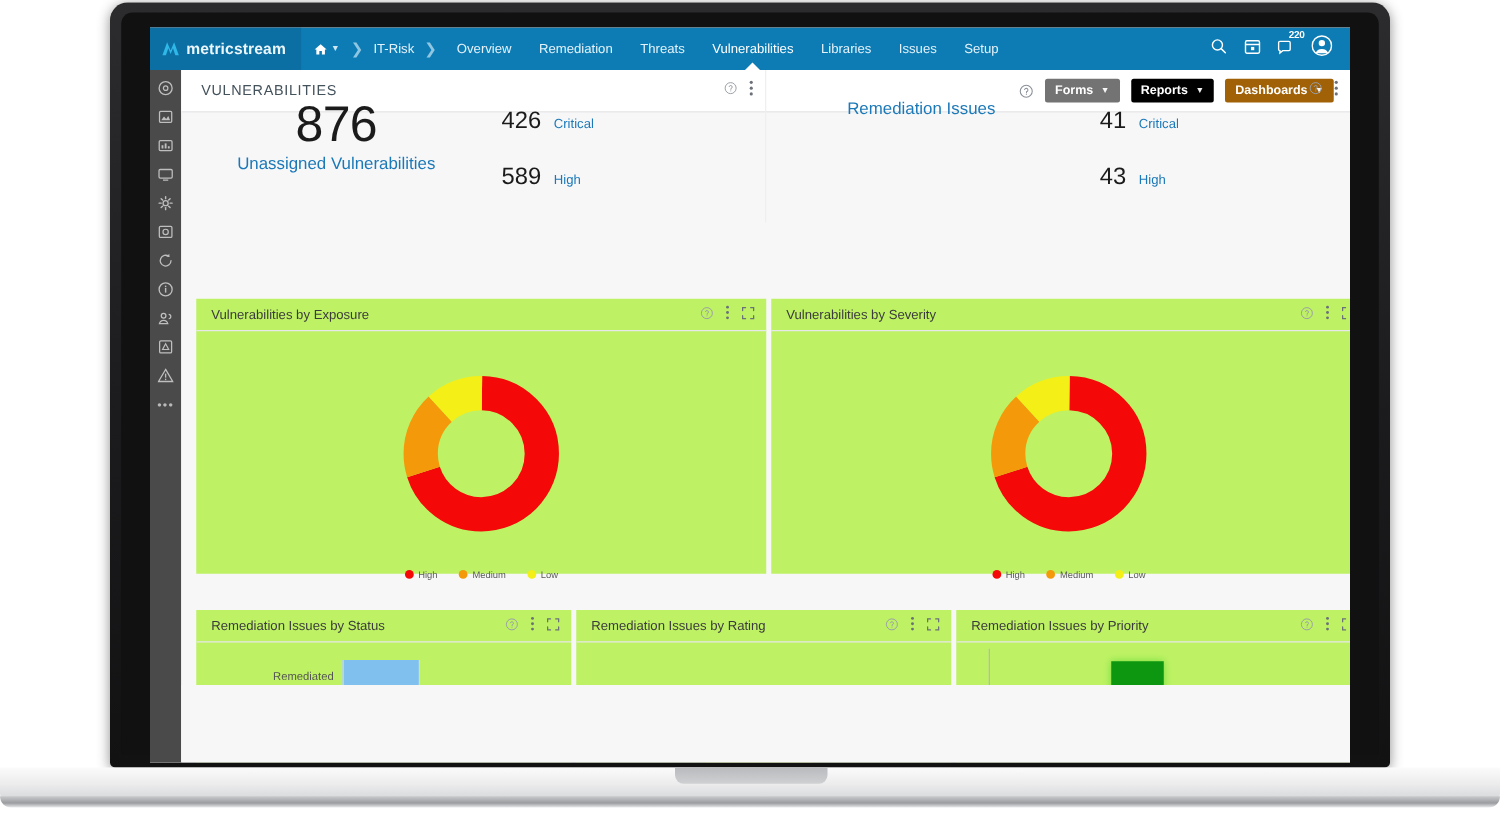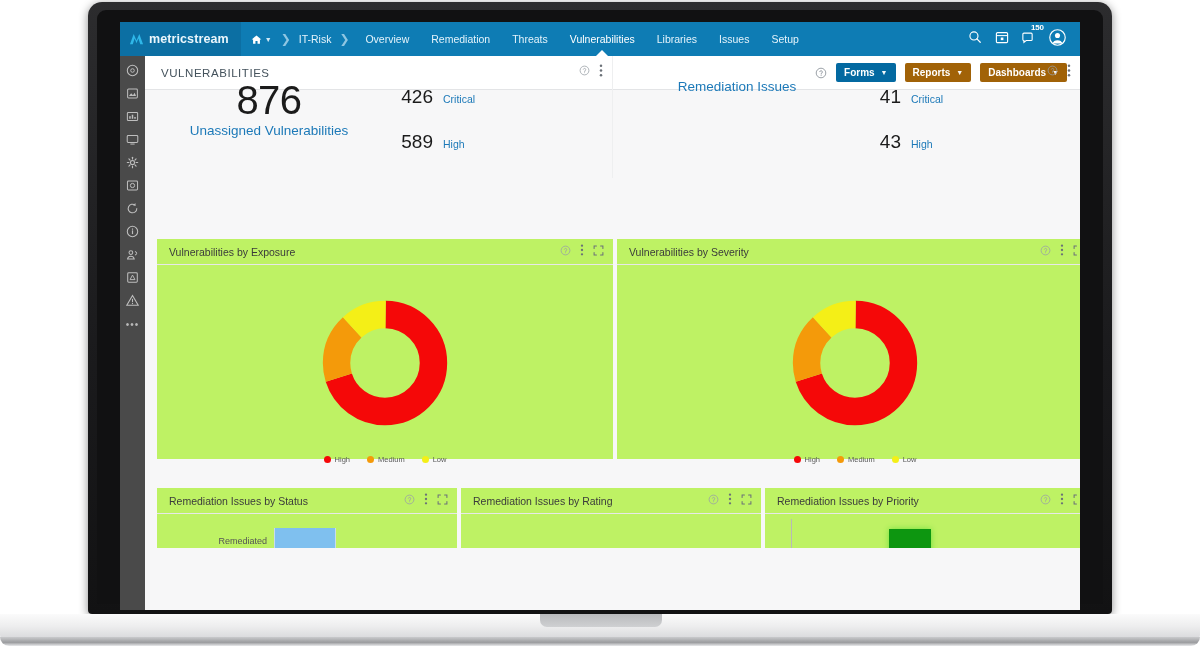--- a/index.html
+++ b/index.html
@@ -178,22 +178,22 @@
     color: #ffffff;
     font-size: 10px;
     font-family: "Liberation Sans", sans-serif;
     display: flex;
     align-items: center;
     gap: 6px;
     cursor: pointer;
     font-weight: 600;
   }
   .btn .cv { font-size: 7px; opacity: .95; }
-  .btn-forms { background: #0369a1; }
-  .btn-reports { background: #a16207; }
+  .btn-forms { background: #737373; }
+  .btn-reports { background: #000000; }
   .btn-dash { background: #a16207; }
 
   
   .card {
     background: #bef264;
     position: absolute;
   }
   .card-tools {
     position: absolute;
     right: 9px;
@@ -385,21 +385,21 @@
           <svg width="14" height="14" viewBox="0 0 16 16">
             <rect x="1.6" y="3" width="12.8" height="11.4" rx="1.3" fill="none" stroke="#ffffff" stroke-width="1.3"></rect>
             <line x1="1.6" y1="6.4" x2="14.4" y2="6.4" stroke="#ffffff" stroke-width="1.2"></line>
             <rect x="6.6" y="8.6" width="3" height="3" fill="#ffffff"></rect>
           </svg>
         </span>
         <span class="navicon">
           <svg width="14" height="14" viewBox="0 0 16 16">
             <path d="M2.2 3.6 h8.2 a1.2 1.2 0 0 1 1.2 1.2 v6 a1.2 1.2 0 0 1 -1.2 1.2 h-5.6 l-2.6 2.2 v-2.2 h-0 a1.2 1.2 0 0 1 -1.2 -1.2 v-6 a1.2 1.2 0 0 1 1.2 -1.2 z" fill="none" stroke="#ffffff" stroke-width="1.25"></path>
           </svg>
-          <span class="badge">150</span>
+          <span class="badge">220</span>
         </span>
         <span class="navicon">
           <svg width="17" height="17" viewBox="0 0 20 20">
             <circle cx="10" cy="10" r="9.1" fill="none" stroke="#ffffff" stroke-width="1.35"></circle>
             <circle cx="10" cy="7.6" r="3" fill="#ffffff"></circle>
             <path d="M3.9 17.2 a6.6 6.6 0 0 1 12.2 0 z" fill="#ffffff"></path>
           </svg>
         </span>
       </div>
     </div>

